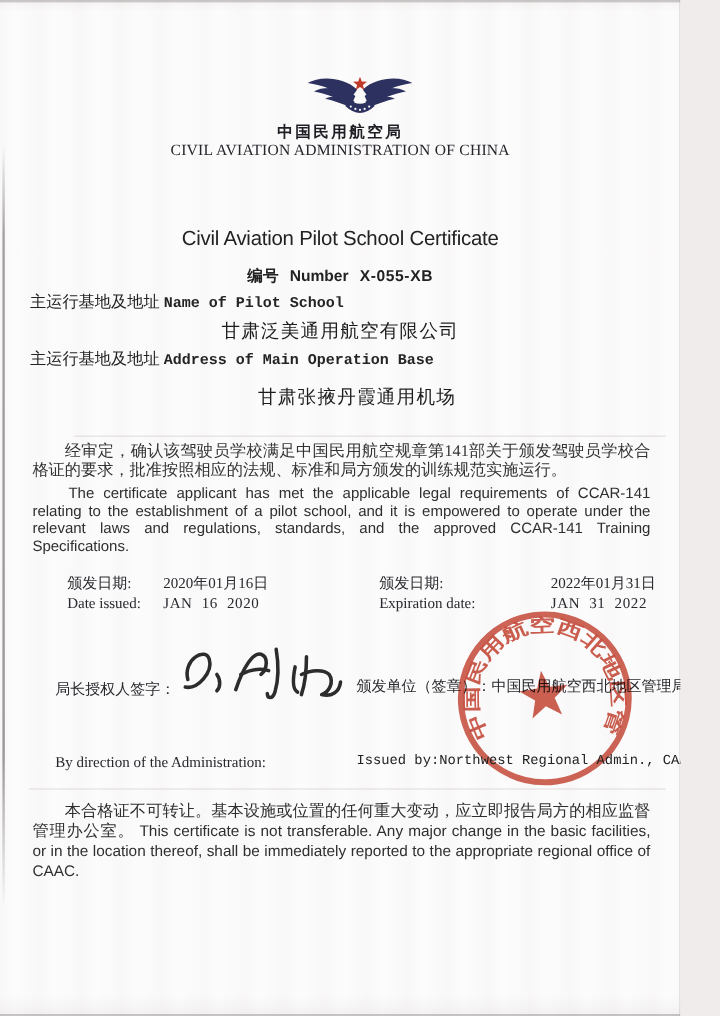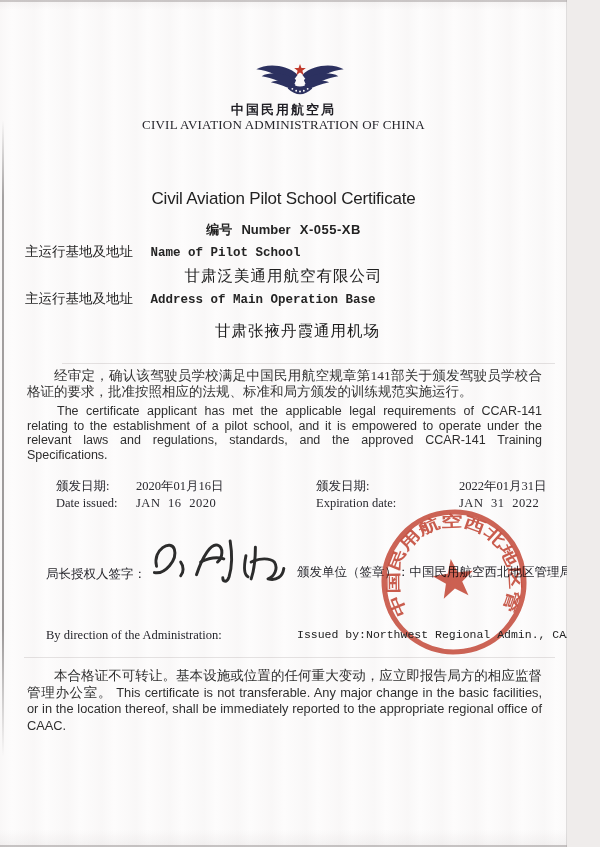--- a/index.html
+++ b/index.html
@@ -33,21 +33,21 @@
   .authority-en{top:117px;font-size:13px;letter-spacing:.2px;color:#26252b;}
 
   .title-cn{top:153px;font-size:17px;font-weight:bold;letter-spacing:1.5px;color:#181818;}
   .title-en{top:189px;font-family:"Liberation Sans",sans-serif;font-size:17px;letter-spacing:-.2px;color:#222;}
   .number-line{top:221px;font-size:13px;color:#222;}
   .number-line .cn{font-weight:bold;}
   .number-line .en{font-family:"Liberation Sans",sans-serif;font-weight:600;margin-left:6px;}
   .number-line .val{font-family:"Liberation Sans",sans-serif;font-weight:600;margin-left:6px;letter-spacing:.5px;}
 
   .field-label{left:25px;font-size:13.5px;color:#242424;white-space:nowrap;}
-  .field-label .en{font-family:"Liberation Mono",monospace;font-weight:bold;font-size:12.5px;margin-left:14px;}
+  .field-label .en{font-family:"Liberation Mono",monospace;font-weight:bold;font-size:12.5px;margin-left:0;}
   .field-value{font-size:15.5px;letter-spacing:1px;color:#1d1d1d;}
   .fl1{top:243px;} .fv1{top:266px;} .fl2{top:290px;} .fv2{top:321px;margin-left:28px;}
 
   .rule{height:1px;background:rgba(140,130,130,.22);}
   .rule1{top:363px;left:62px;right:12px;}
   .rule2{top:657px;left:24px;right:12px;}
 
   .para{left:27px;right:25px;text-align:justify;}
   .para-cn{top:368px;font-size:13.5px;line-height:16px;text-indent:2em;color:#333;font-family:Liberation Serif, serif;}
   .para-en{top:404px;font-family:"Liberation Sans",sans-serif;font-size:12.5px;line-height:14.5px;text-indent:2.4em;color:#2e2e2e;}

